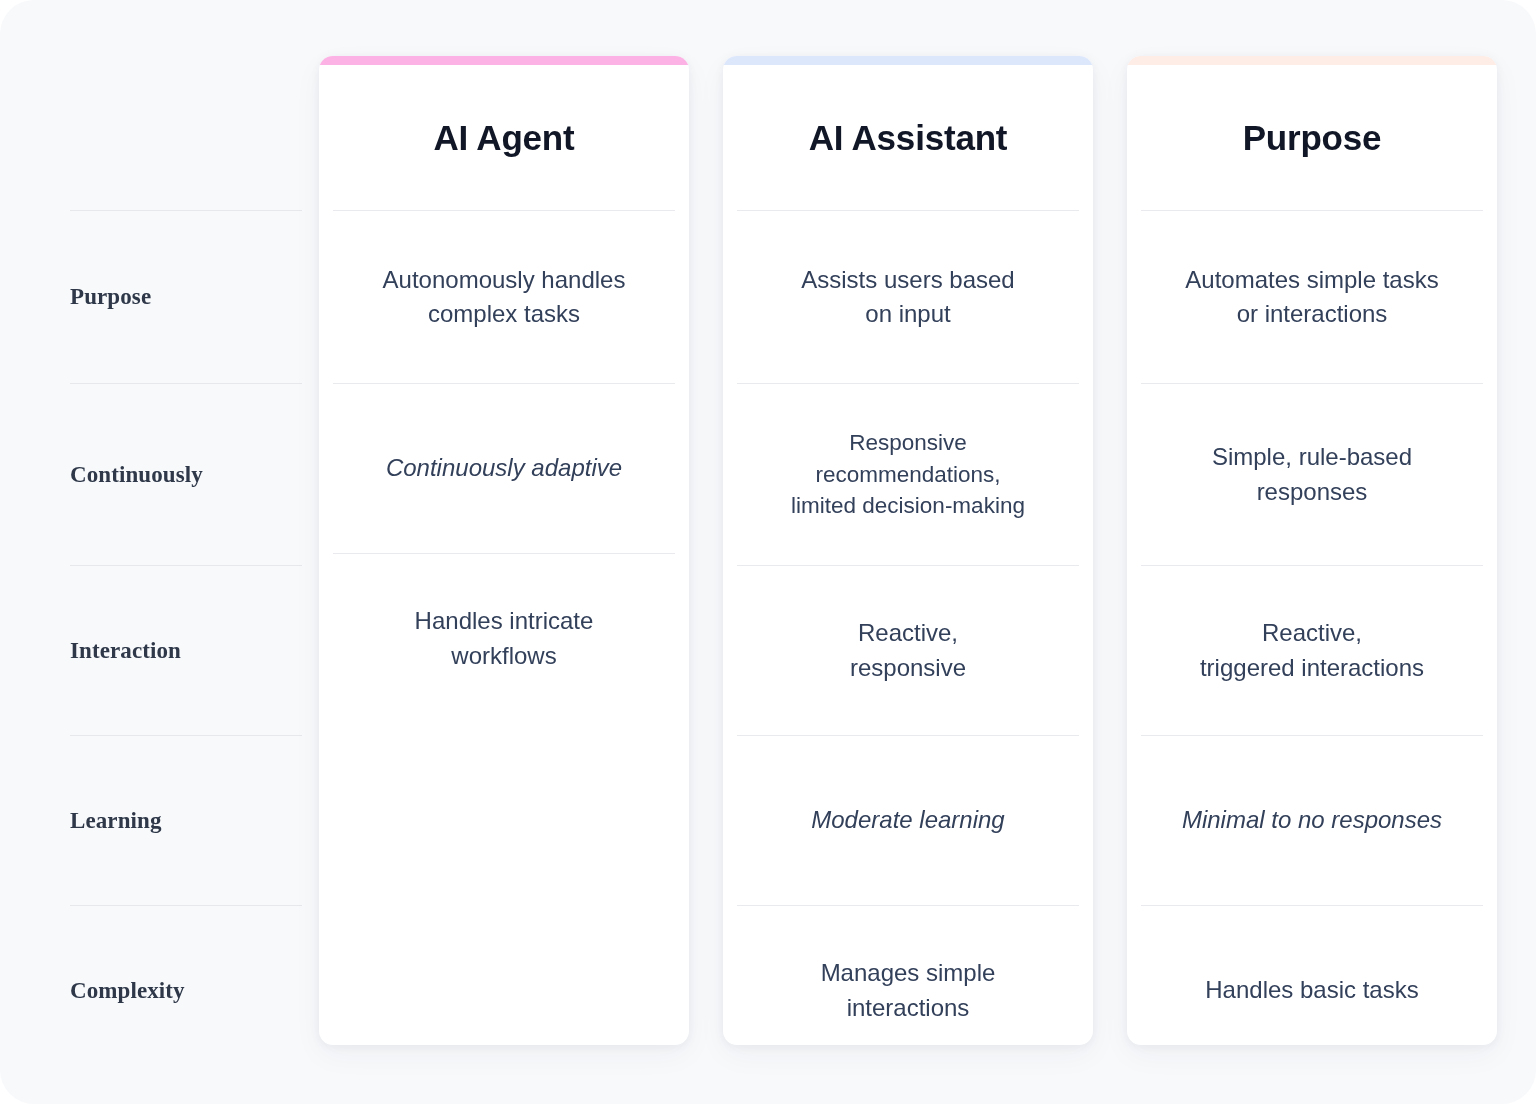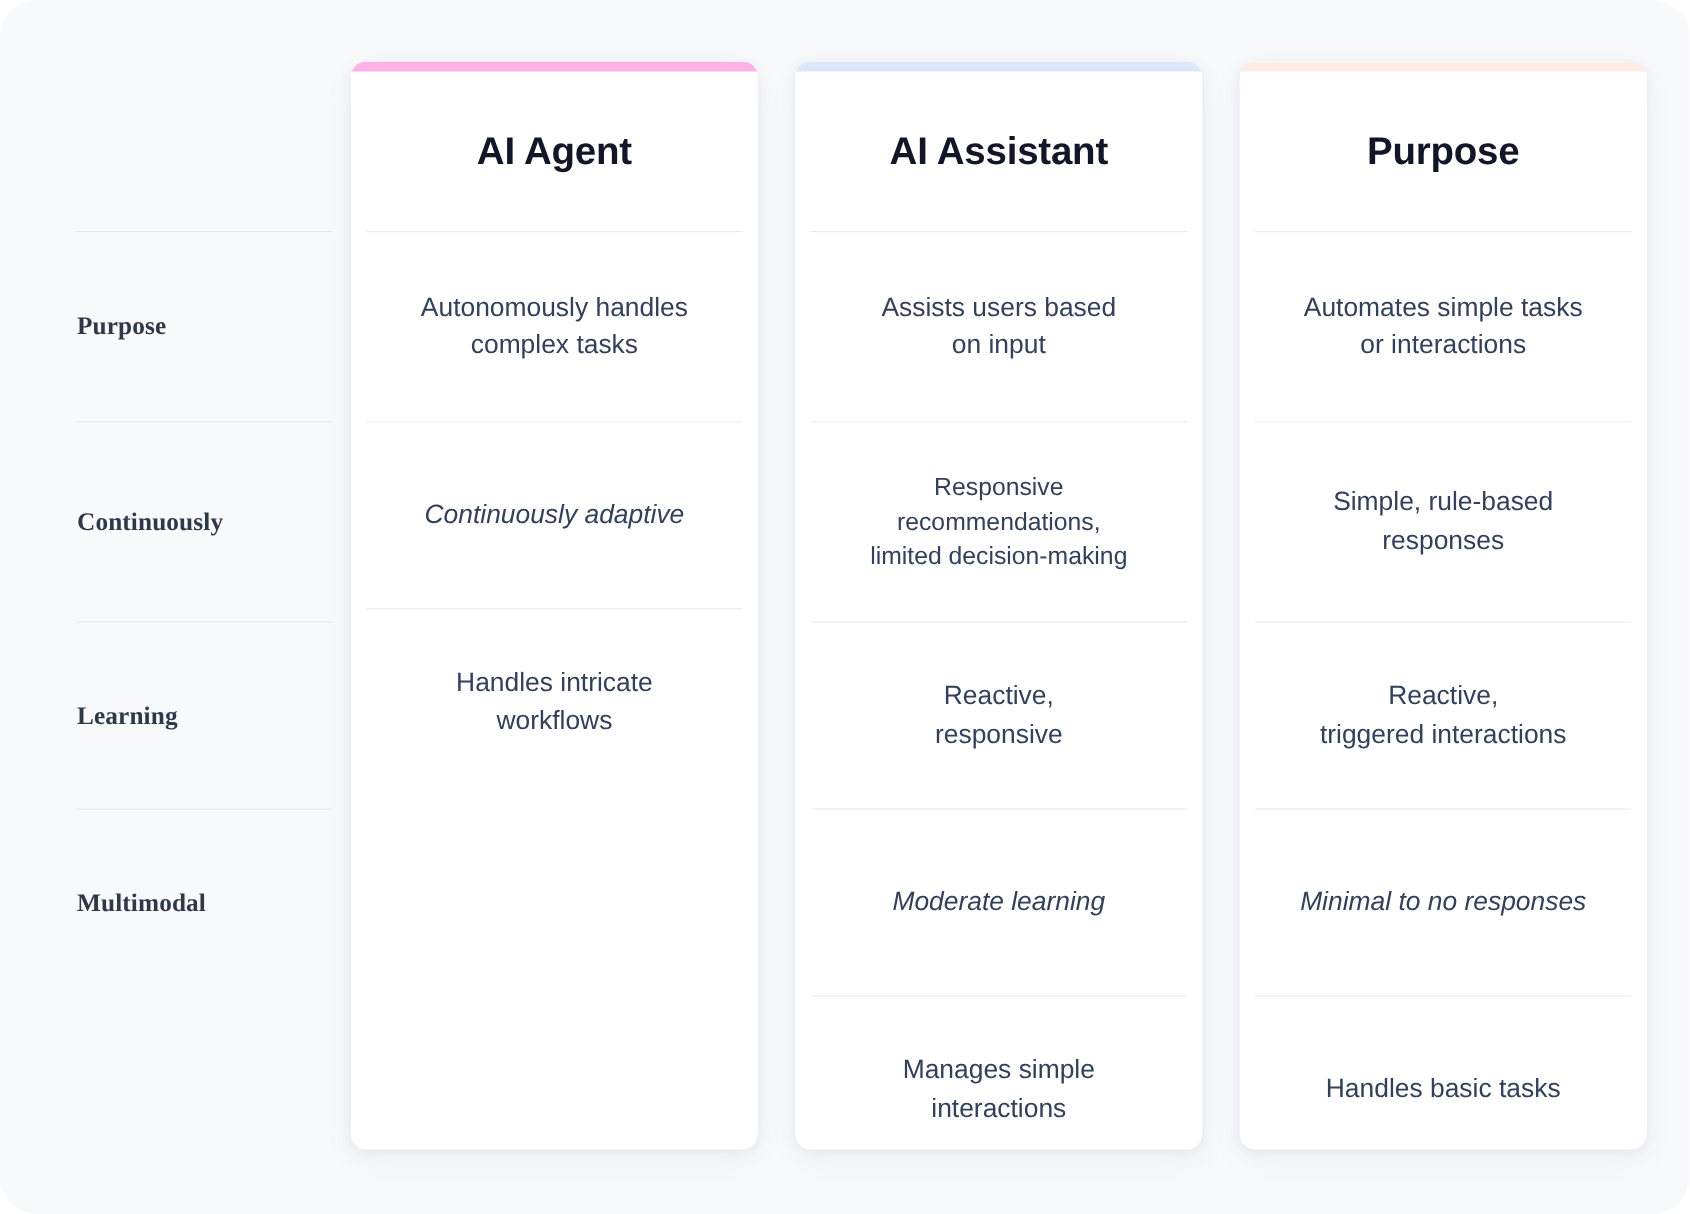--- a/index.html
+++ b/index.html
@@ -141,25 +141,28 @@
   <div class="grid">
 
     <div class="label-col">
       <div class="label-head"></div>
       <div class="label-cell label-r1">
         <span class="txt">Purpose</span>
       </div>
       <div class="label-cell label-r2">
         <span class="txt">Continuously</span>
       </div>
+      <div class="label-cell label-r3">
+        <span class="txt">Interaction</span>
+      </div>
       <div class="label-cell label-r4">
         <span class="txt">Learning</span>
       </div>
       <div class="label-cell label-r5">
-        <span class="txt">Multimodal</span>
+        <span class="txt">Complexity</span>
       </div>
     </div>
 
     <div class="card-wrap">
       <div class="card">
         <div class="accent" style="background:#fcb2e4;"></div>
         <div class="card-title">AI Agent</div>
         <div class="card-body">
           <div class="cell c-r1">
             <span class="txt">Autonomously handles

